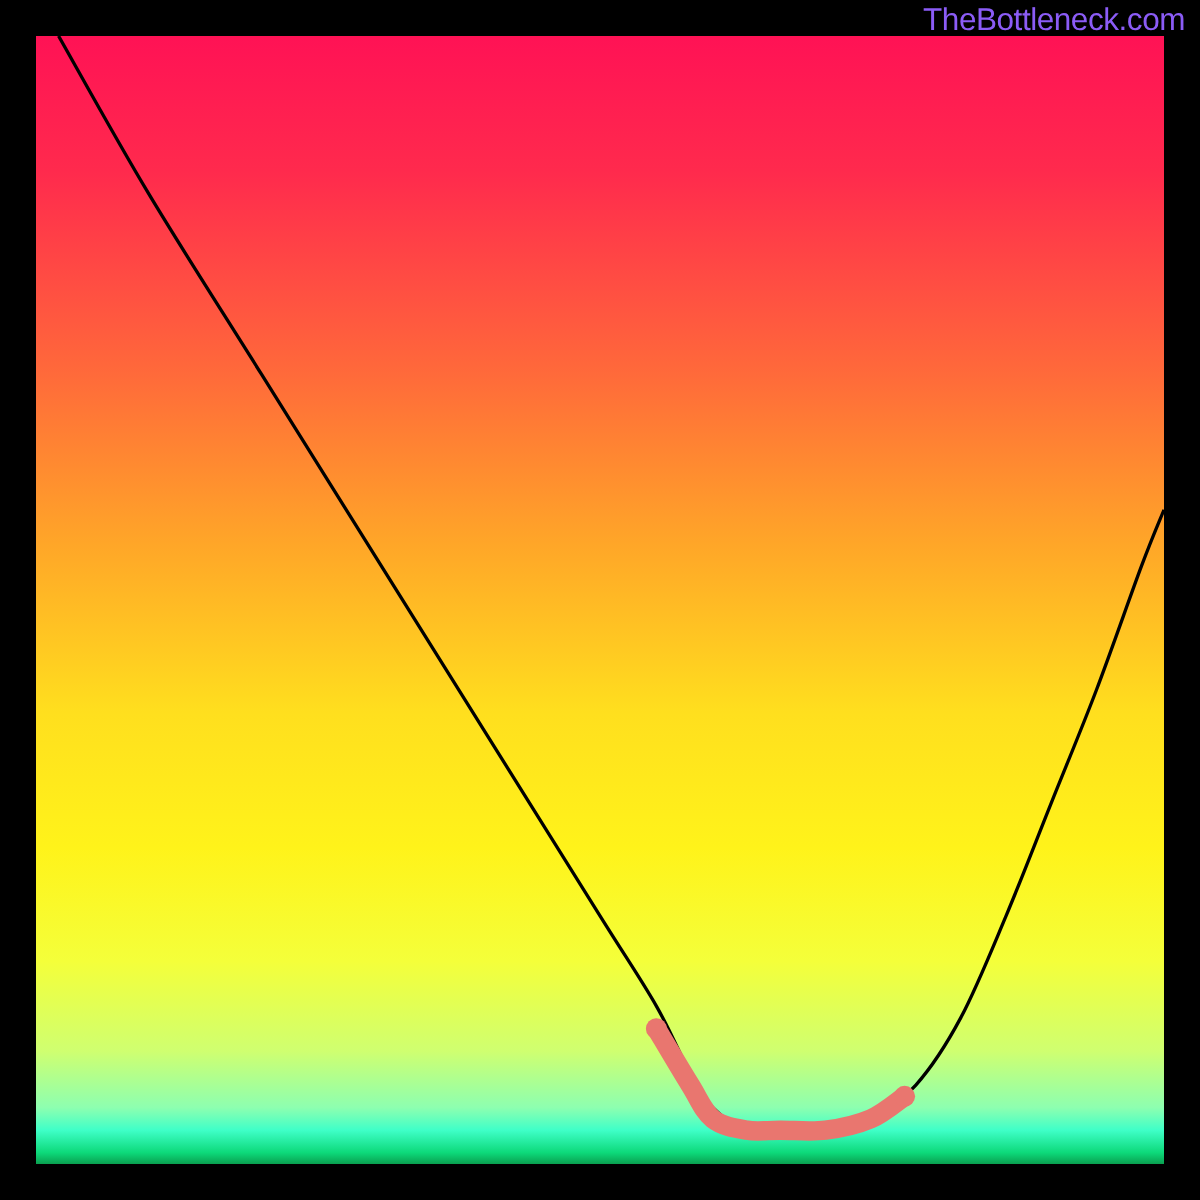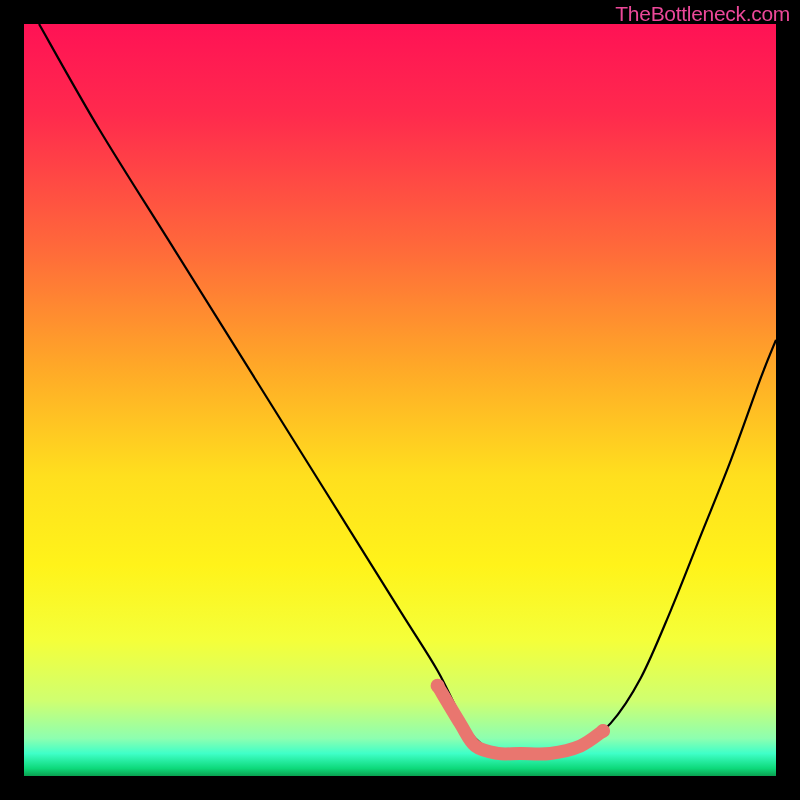--- a/index.html
+++ b/index.html
@@ -39,21 +39,21 @@
     top: 0;
     left: 0;
     width: 752px;
     height: 752px;
     pointer-events: none;
   }
   .watermark {
     position: absolute;
     top: 2px;
     right: 10px;
-    color: #ec4899;
+    color: #8b5cf6;
     font-size: 21px;
     font-weight: 500;
     letter-spacing: -0.3px;
   }
 </style>
 </head>
 <body>
 
 <div class="frame">
   <div class="plot">

